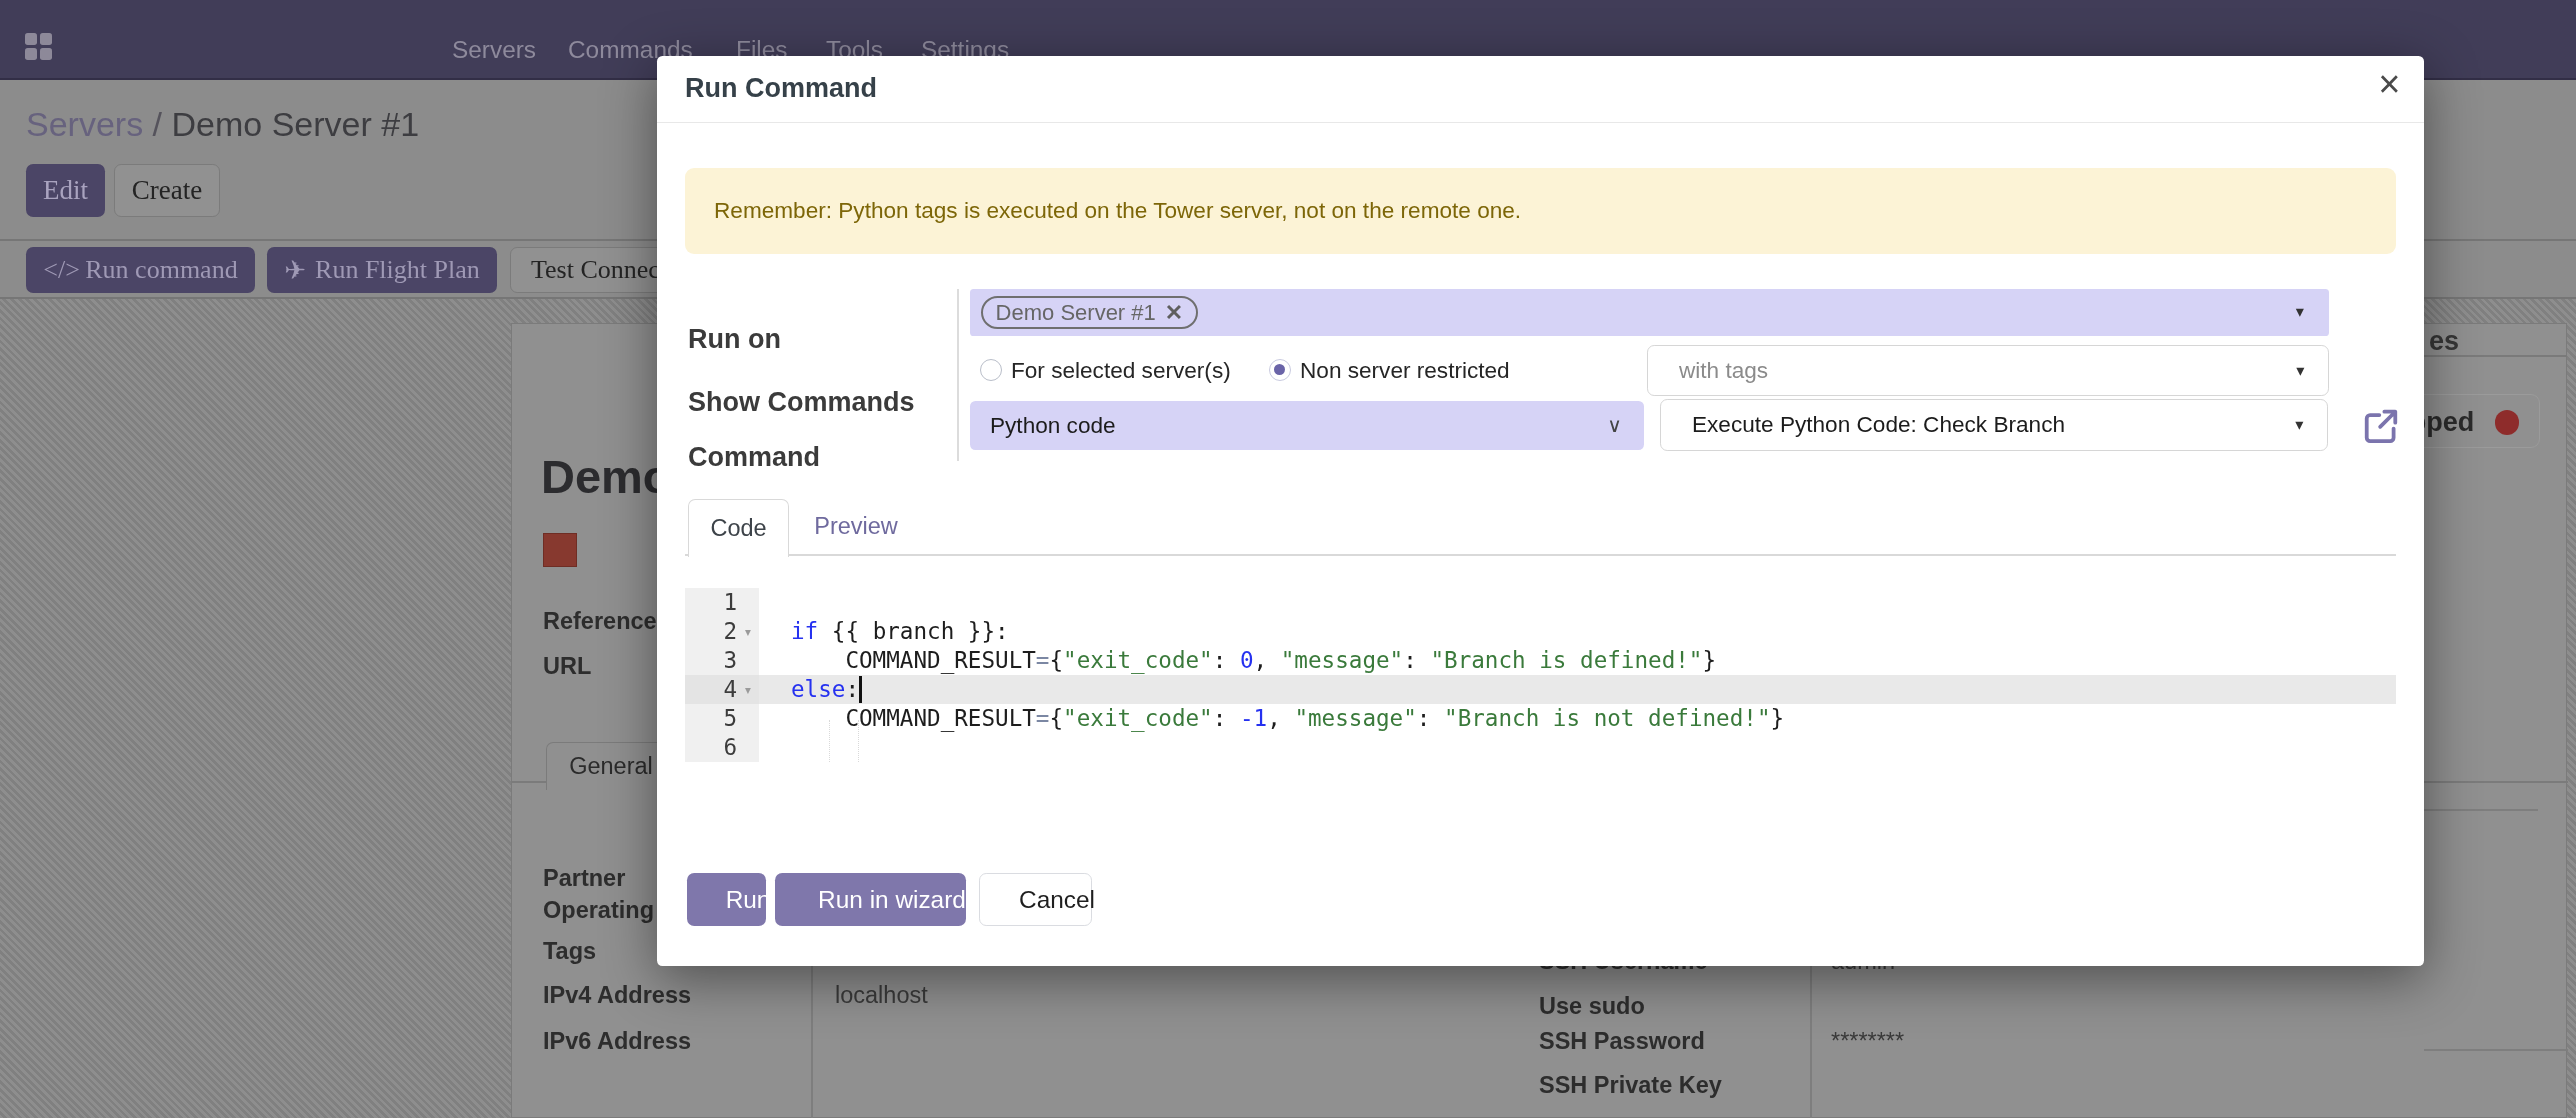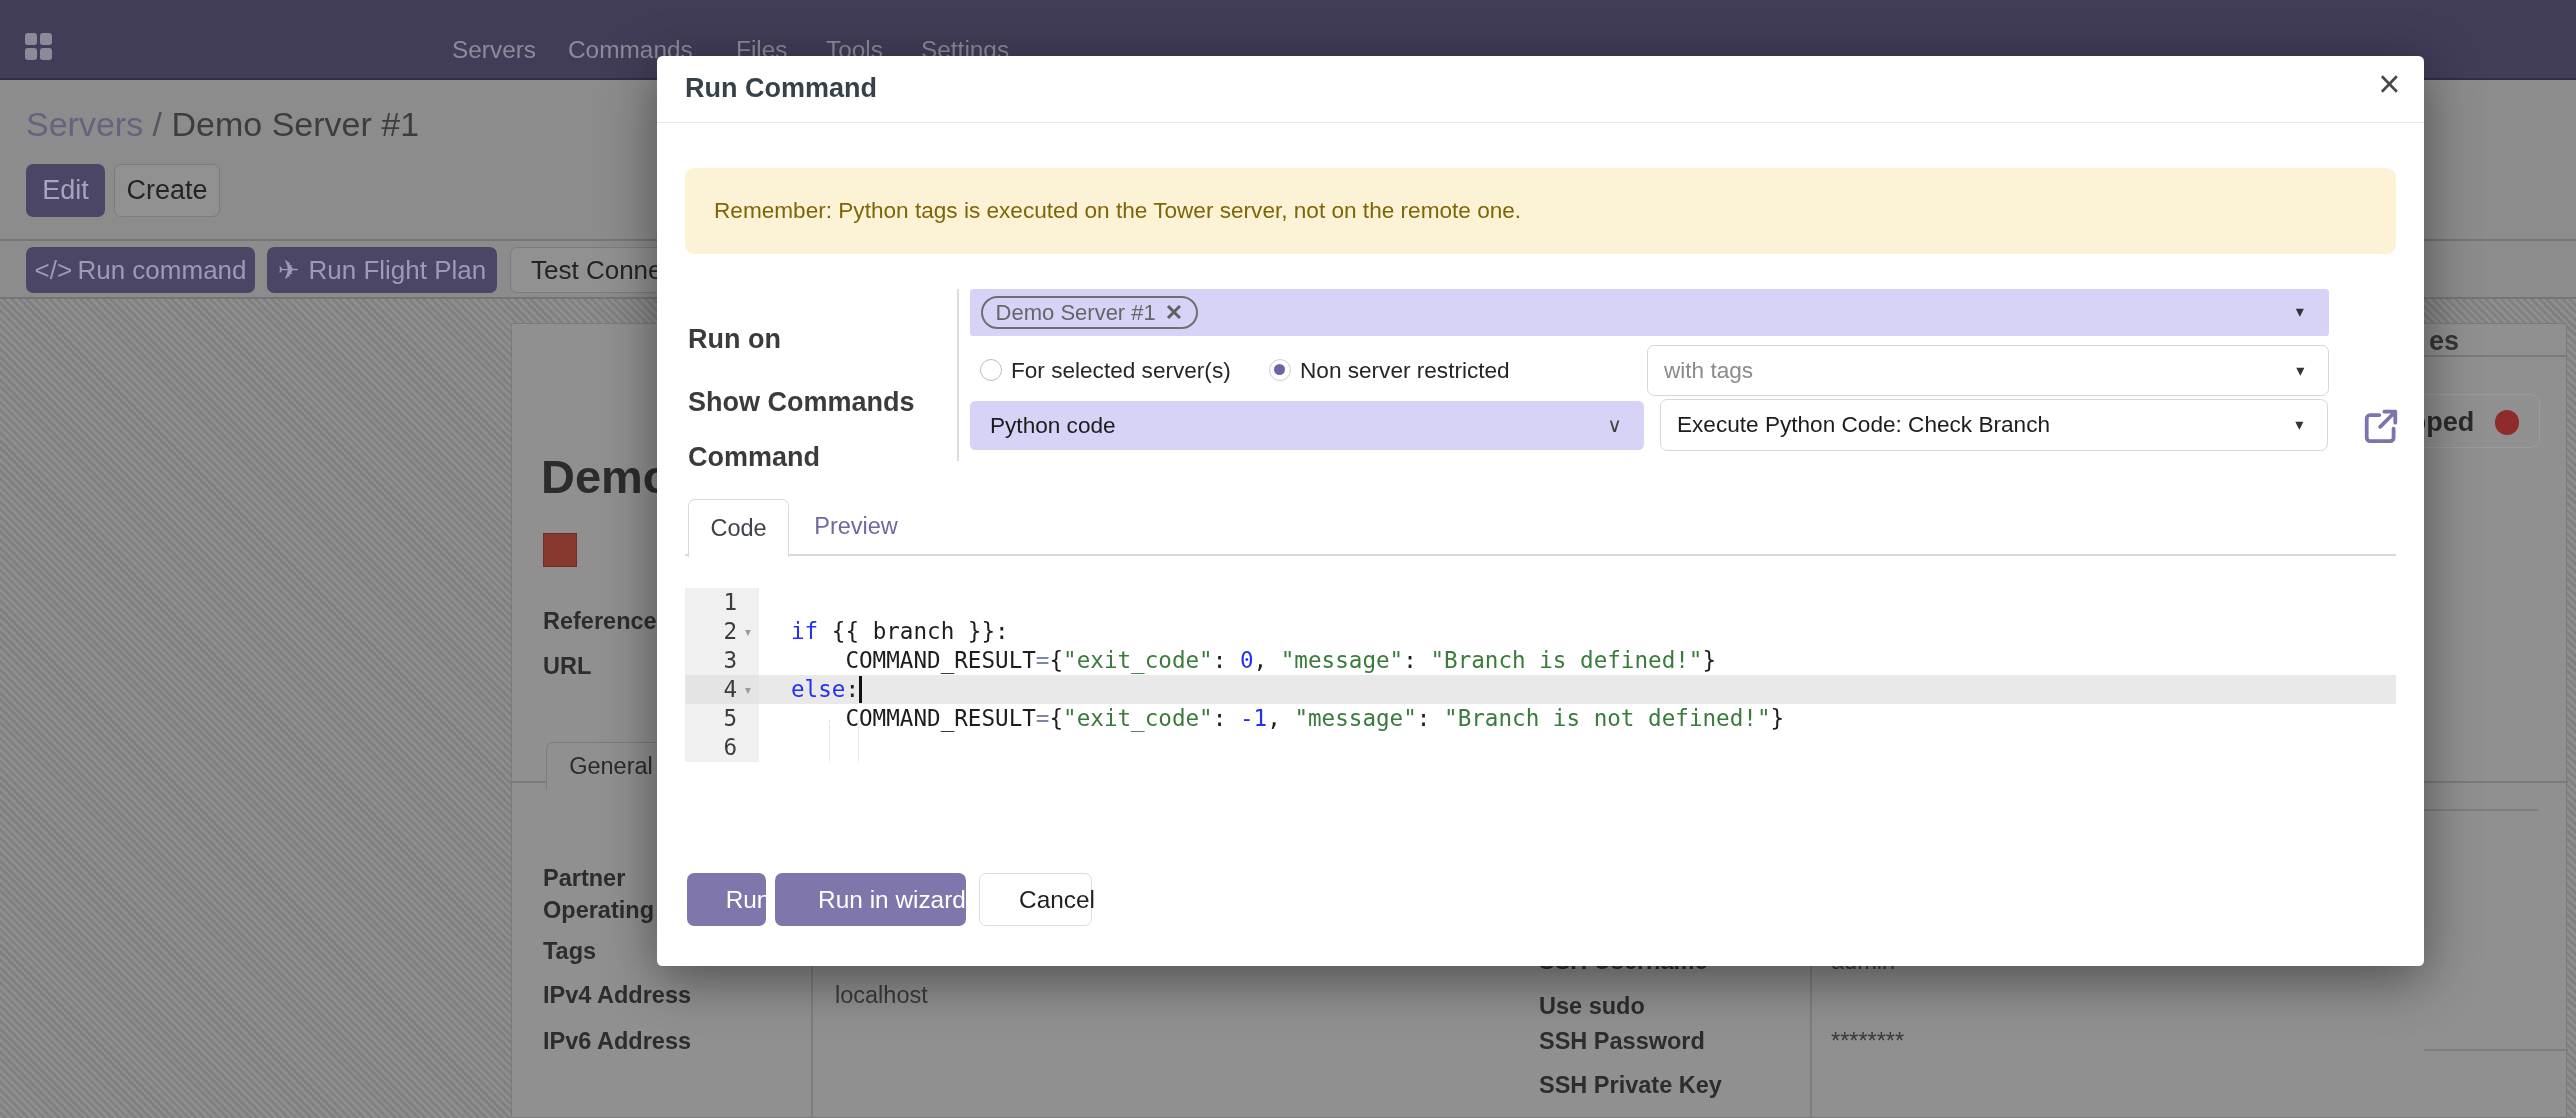--- a/index.html
+++ b/index.html
@@ -1,19 +1,19 @@
 <!DOCTYPE html>
 <html style="font-size:14.5px"><head>
 <meta charset="utf-8">
 <style>
   * { margin:0; padding:0; box-sizing:border-box; }
   html,body { width:2576px; height:1118px; }
   body { font-family:"Liberation Sans", sans-serif; }
   .screen { position:relative; width:2576px; height:1118px; overflow:hidden; background:#8c8c8c; }
-  .abs { position:absolute; }
+  .abs { position:absolute;font-family:Liberation Serif, serif; }
 
   
   .navbar { position:absolute; left:0; top:0; width:2576px; height:80px; background:#413d58; border-bottom:2.7px solid #322e46; z-index:5; }
   .apps-icon { position:absolute; left:25px; top:33px; width:29px; height:27px; display:grid; grid-template-columns:11.7px 11.7px; grid-template-rows:11.7px 11.7px; gap:3.6px; cursor:pointer; }
   .apps-icon span { background:#8d8999; border-radius:2.7px; }
   .brand { position:absolute; left:86px; top:16.3px; font-size:40px; font-weight:600; color:#97939f; letter-spacing:0.9px; }
   .nav-item { position:absolute; top:36px; font-size:24.4px; color:#8e8a9c; cursor:pointer; white-space:nowrap; }
 
   
   .breadcrumb { position:absolute; left:26px; top:105px; font-size:34px; white-space:nowrap; }
@@ -51,21 +51,21 @@
   .field-lav { background:#d6d3f6; border-radius:3.6px; }
   .runon-field { position:absolute; left:313px; top:233px; width:1359px; height:47px; cursor:pointer; }
   .tag-pill { position:absolute; left:11px; top:7.2px; height:33px; border:2.7px solid #6f6f6f; border-radius:17px; display:flex; align-items:center; padding:0 12.6px; font-size:22px; color:#666666; gap:9px; }
   .tag-x { font-weight:700; color:#5f5f5f; cursor:pointer; }
   .caret { position:absolute; font-size:16.3px; color:#333333; }
   .radio { position:absolute; width:22px; height:22px; border-radius:50%; top:303px; cursor:pointer; }
   .radio-off { border:1.8px solid #b9bec9; background:#ffffff; }
   .radio-on { border:1.8px solid #c9cbe0; background:#ffffff; }
   .radio-on::after { content:""; position:absolute; left:3.6px; top:3.6px; width:11px; height:11px; border-radius:50%; background:#6a64a8; }
   .radio-label { position:absolute; top:302px; font-size:22.6px; color:#262626; white-space:nowrap; cursor:pointer; }
-  .dd-white { position:absolute; border:1.8px solid #d6d6d6; border-radius:7.2px; background:#ffffff; display:flex; align-items:center; padding-left:16px; font-size:22.6px; cursor:pointer; }
+  .dd-white { position:absolute; border:1.8px solid #d6d6d6; border-radius:7.2px; background:#ffffff; display:flex; align-items:center; padding-left:31px; font-size:22.6px; cursor:pointer; }
   .select-lav { position:absolute; left:313px; top:345px; width:674px; height:49px; border-radius:5.4px; display:flex; align-items:center; padding-left:20px; font-size:22.6px; color:#1c1c1c; cursor:pointer; }
   .chevron { position:absolute; font-size:20px; color:#444444; }
   .ext-link { position:absolute; left:1703px; top:349px; width:42px; height:42px; cursor:pointer; }
 
   .tab-line { position:absolute; left:28px; top:498px; width:1711px; height:1.8px; background:#d9d9d9; }
   .tab-active { position:absolute; left:31px; top:443px; width:101px; height:58px; background:#ffffff; border:1.8px solid #d9d9d9; border-bottom:none; border-radius:7.2px 7.2px 0 0; display:flex; align-items:center; justify-content:center; font-size:23.5px; color:#3d4349; z-index:2; cursor:pointer; }
   .tab-plain { position:absolute; left:145px; top:443px; width:108px; height:54px; display:flex; align-items:center; justify-content:center; font-size:23.5px; color:#6f6a9e; cursor:pointer; }
 
   .editor { position:absolute; left:28px; top:532px; width:1711px; height:173px; font-family:"DejaVu Sans Mono", monospace; font-size:22.6px; }
   .ed-gutter-bg { position:absolute; left:0; top:0; width:74px; height:173px; background:#f0f0f0; }

